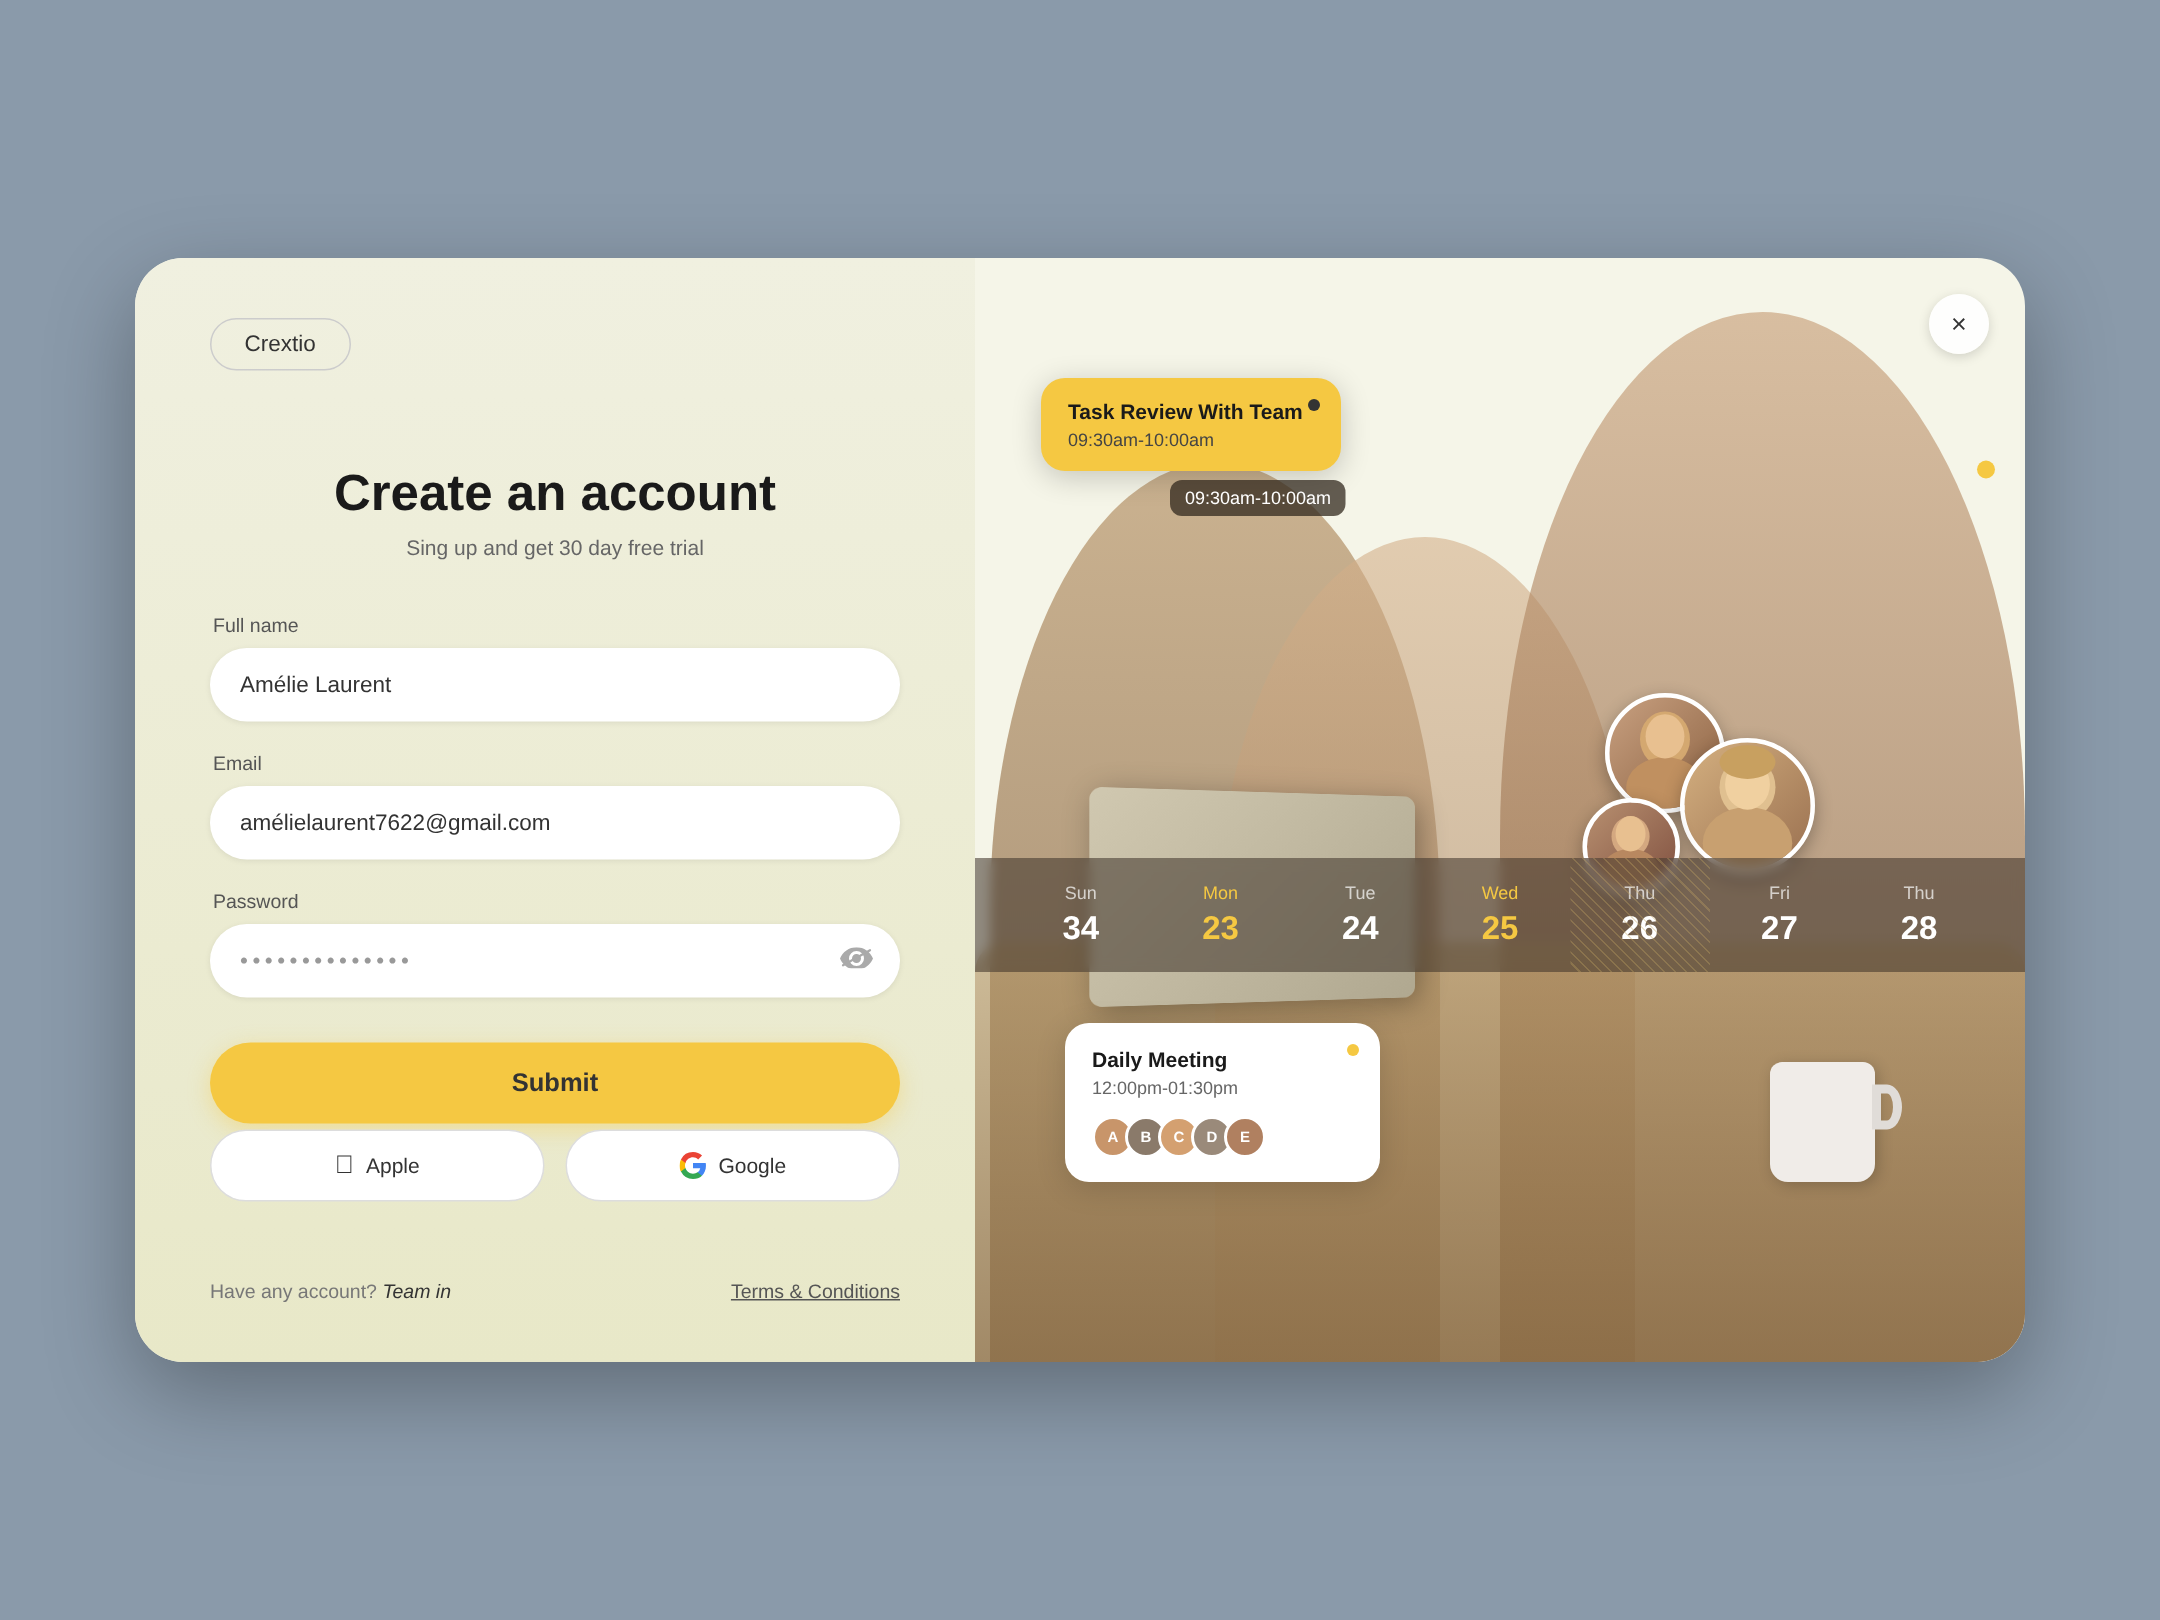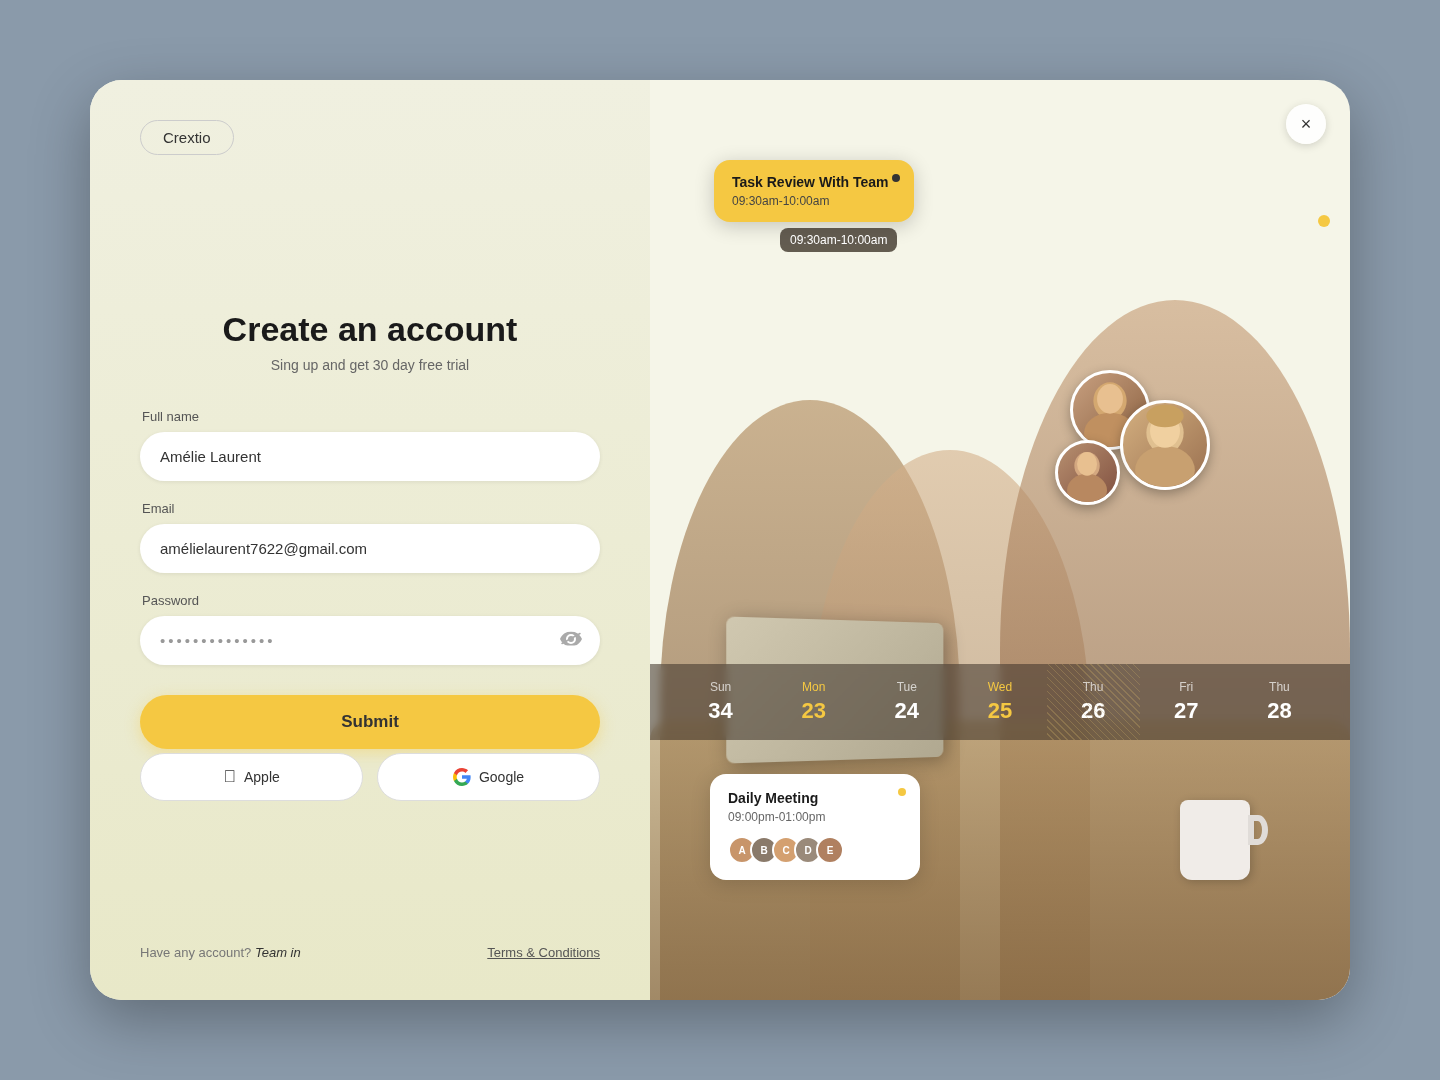--- a/index.html
+++ b/index.html
@@ -7,21 +7,21 @@
       width: 1440px;
       height: 1080px;
       background: #8a9aaa;
       display: flex;
       align-items: center;
       justify-content: center;
       font-family: -apple-system, BlinkMacSystemFont, 'Segoe UI', sans-serif;
     }
     .main-card {
       width: 1260px;
-      height: 920px;
+      height: 736px;
       background: #f5f5e8;
       border-radius: 32px;
       display: flex;
       overflow: hidden;
       position: relative;
       box-shadow: 0 20px 60px rgba(0,0,0,0.3);
     }
     
     .left-panel {
       width: 560px;
@@ -218,21 +218,21 @@
         transparent 4px,
         rgba(200,170,100,0.3) 4px,
         rgba(200,170,100,0.3) 5px
       );
       pointer-events: none;
     }
     
     .task-card-top {
       position: absolute;
       top: 80px;
-      left: 64px;
+      left: 44px;
       background: #f5c842;
       border-radius: 16px;
       padding: 14px 18px;
       min-width: 200px;
       box-shadow: 0 4px 20px rgba(0,0,0,0.2);
     }
     .task-card-top .dot {
       width: 8px;
       height: 8px;
       background: #333;
@@ -611,21 +611,21 @@
           <div class="cal-day-col">
             <div class="cal-day-name">Thu</div>
             <div class="cal-day-num">28</div>
           </div>
         </div>
     </div>
 
     <div class="meeting-card">
       <div class="dot-yellow"></div>
       <div class="meeting-title">Daily Meeting</div>
-      <div class="meeting-time">09:00pm-01:00pm</div>
+      <div class="meeting-time">12:00pm-01:30pm</div>
       <div class="avatars-row">
         <div class="mini-avatar av1">A</div>
         <div class="mini-avatar av2">B</div>
         <div class="mini-avatar av3">C</div>
         <div class="mini-avatar av4">D</div>
         <div class="mini-avatar av5">E</div>
       </div>
     </div>
 
   </div>

